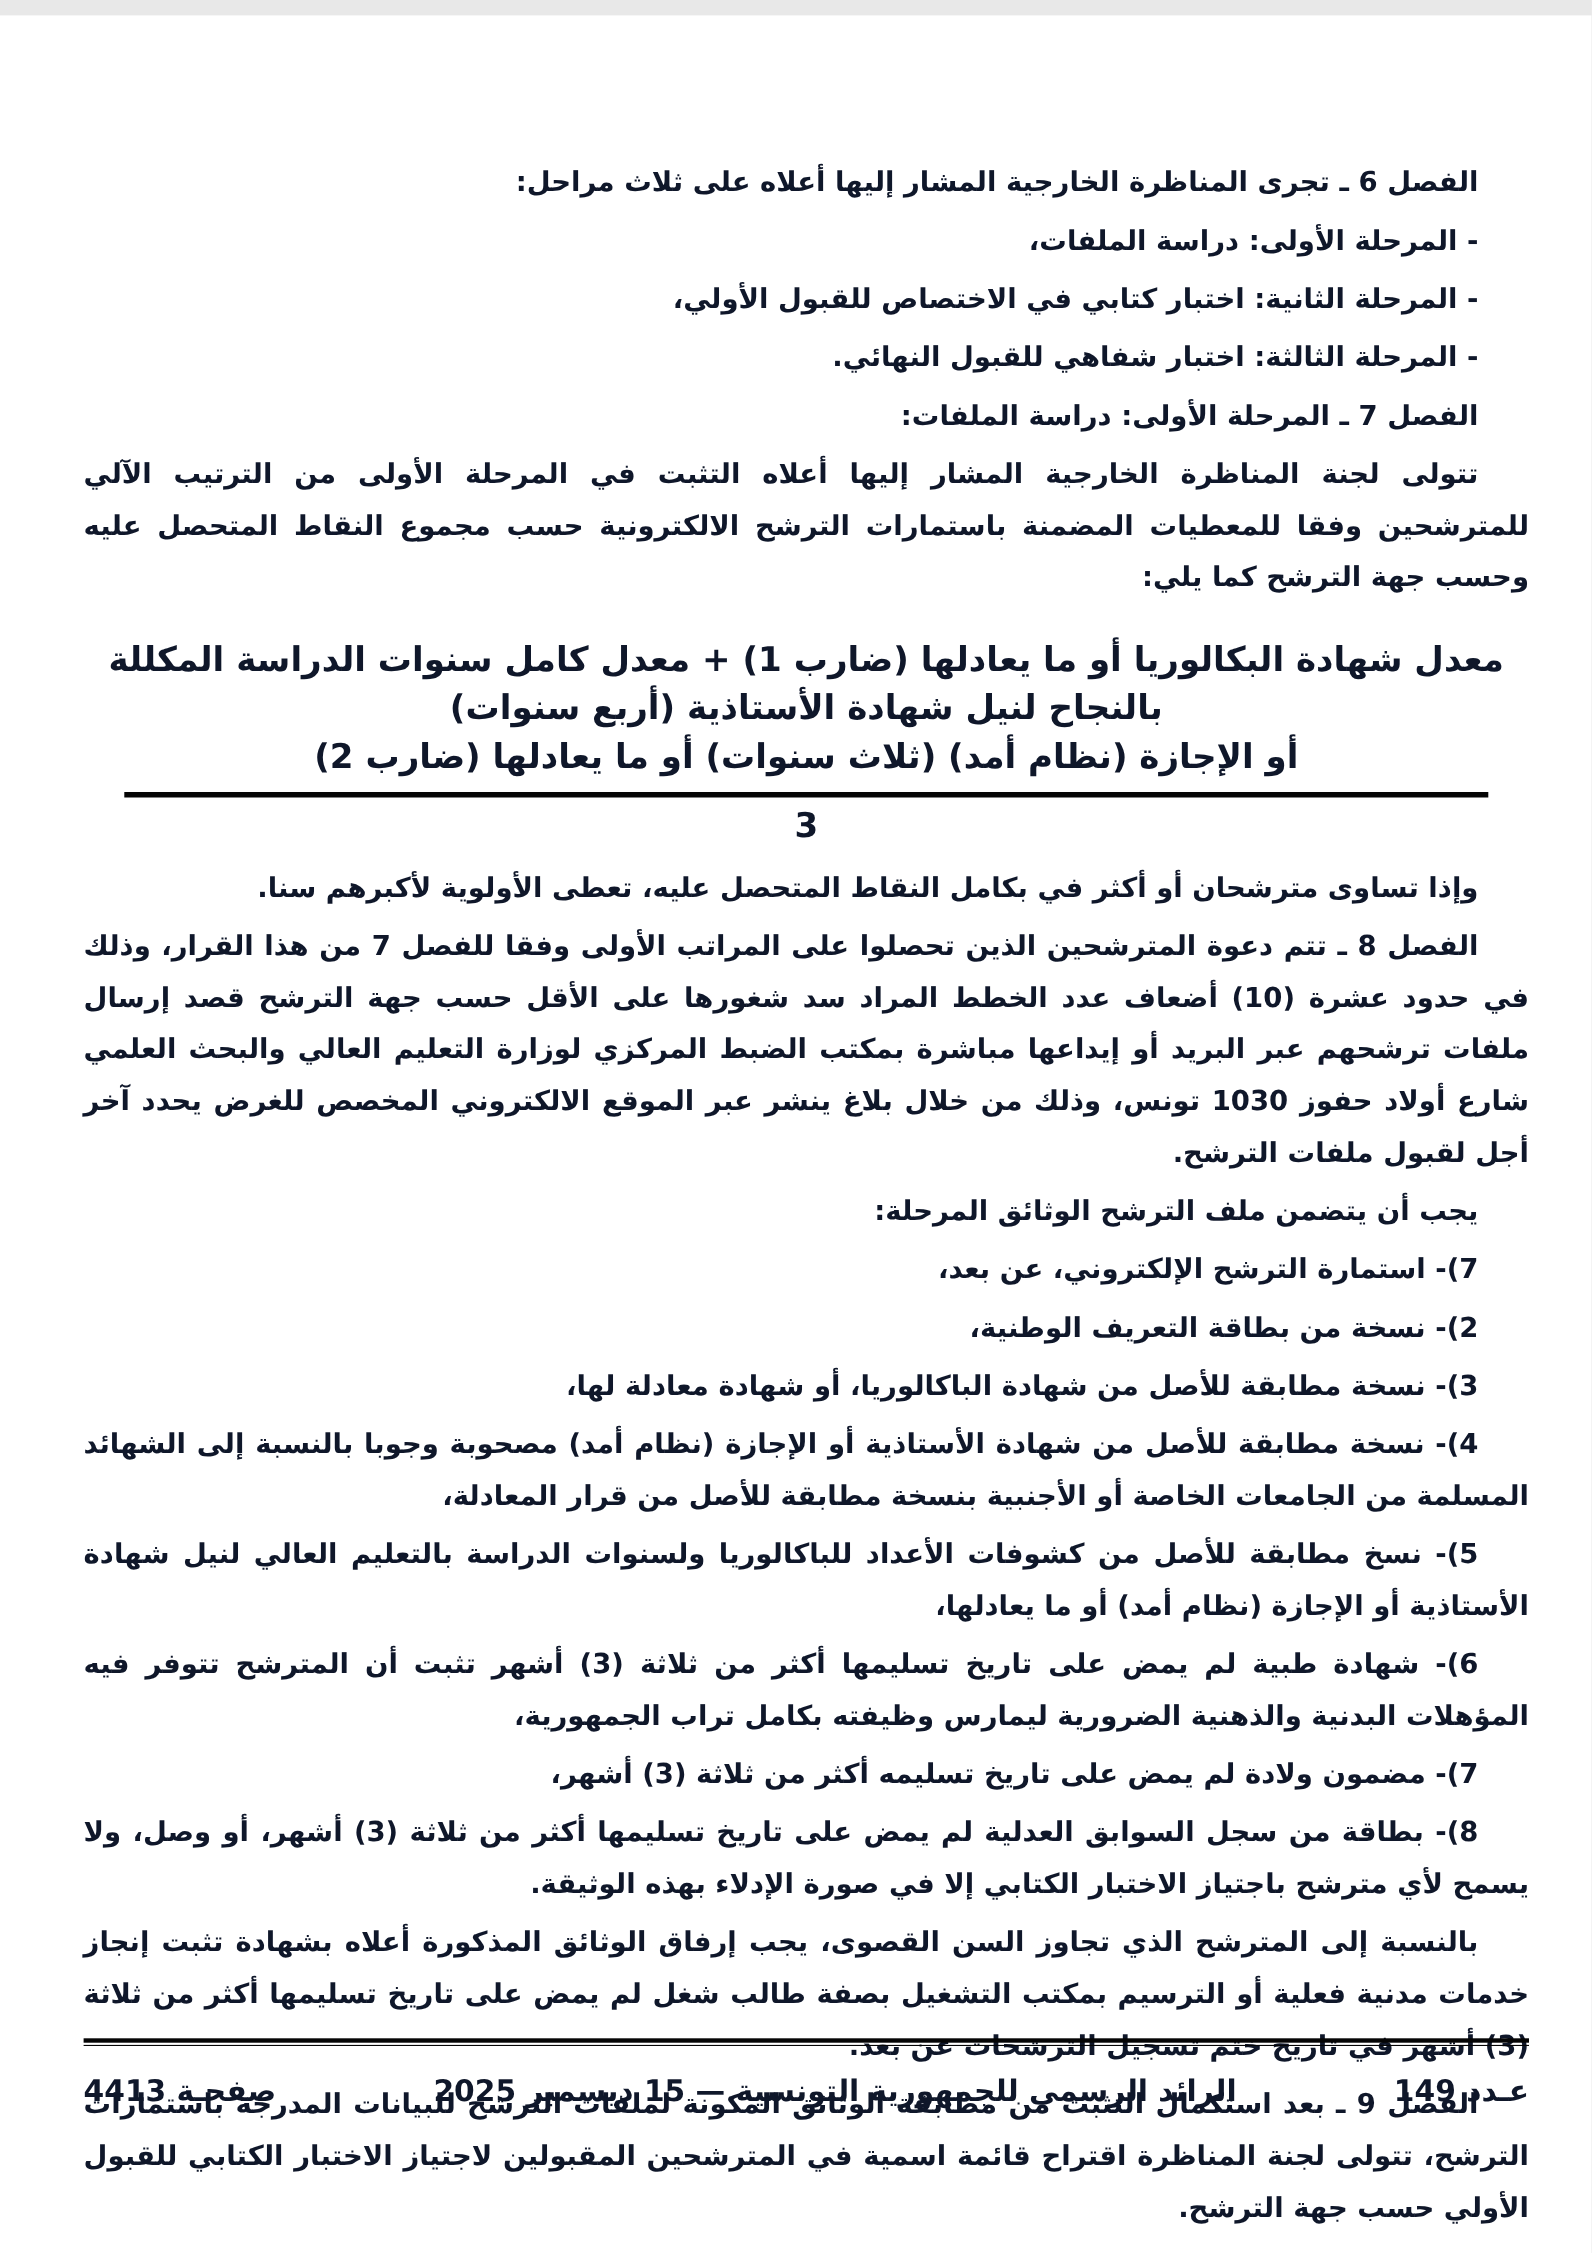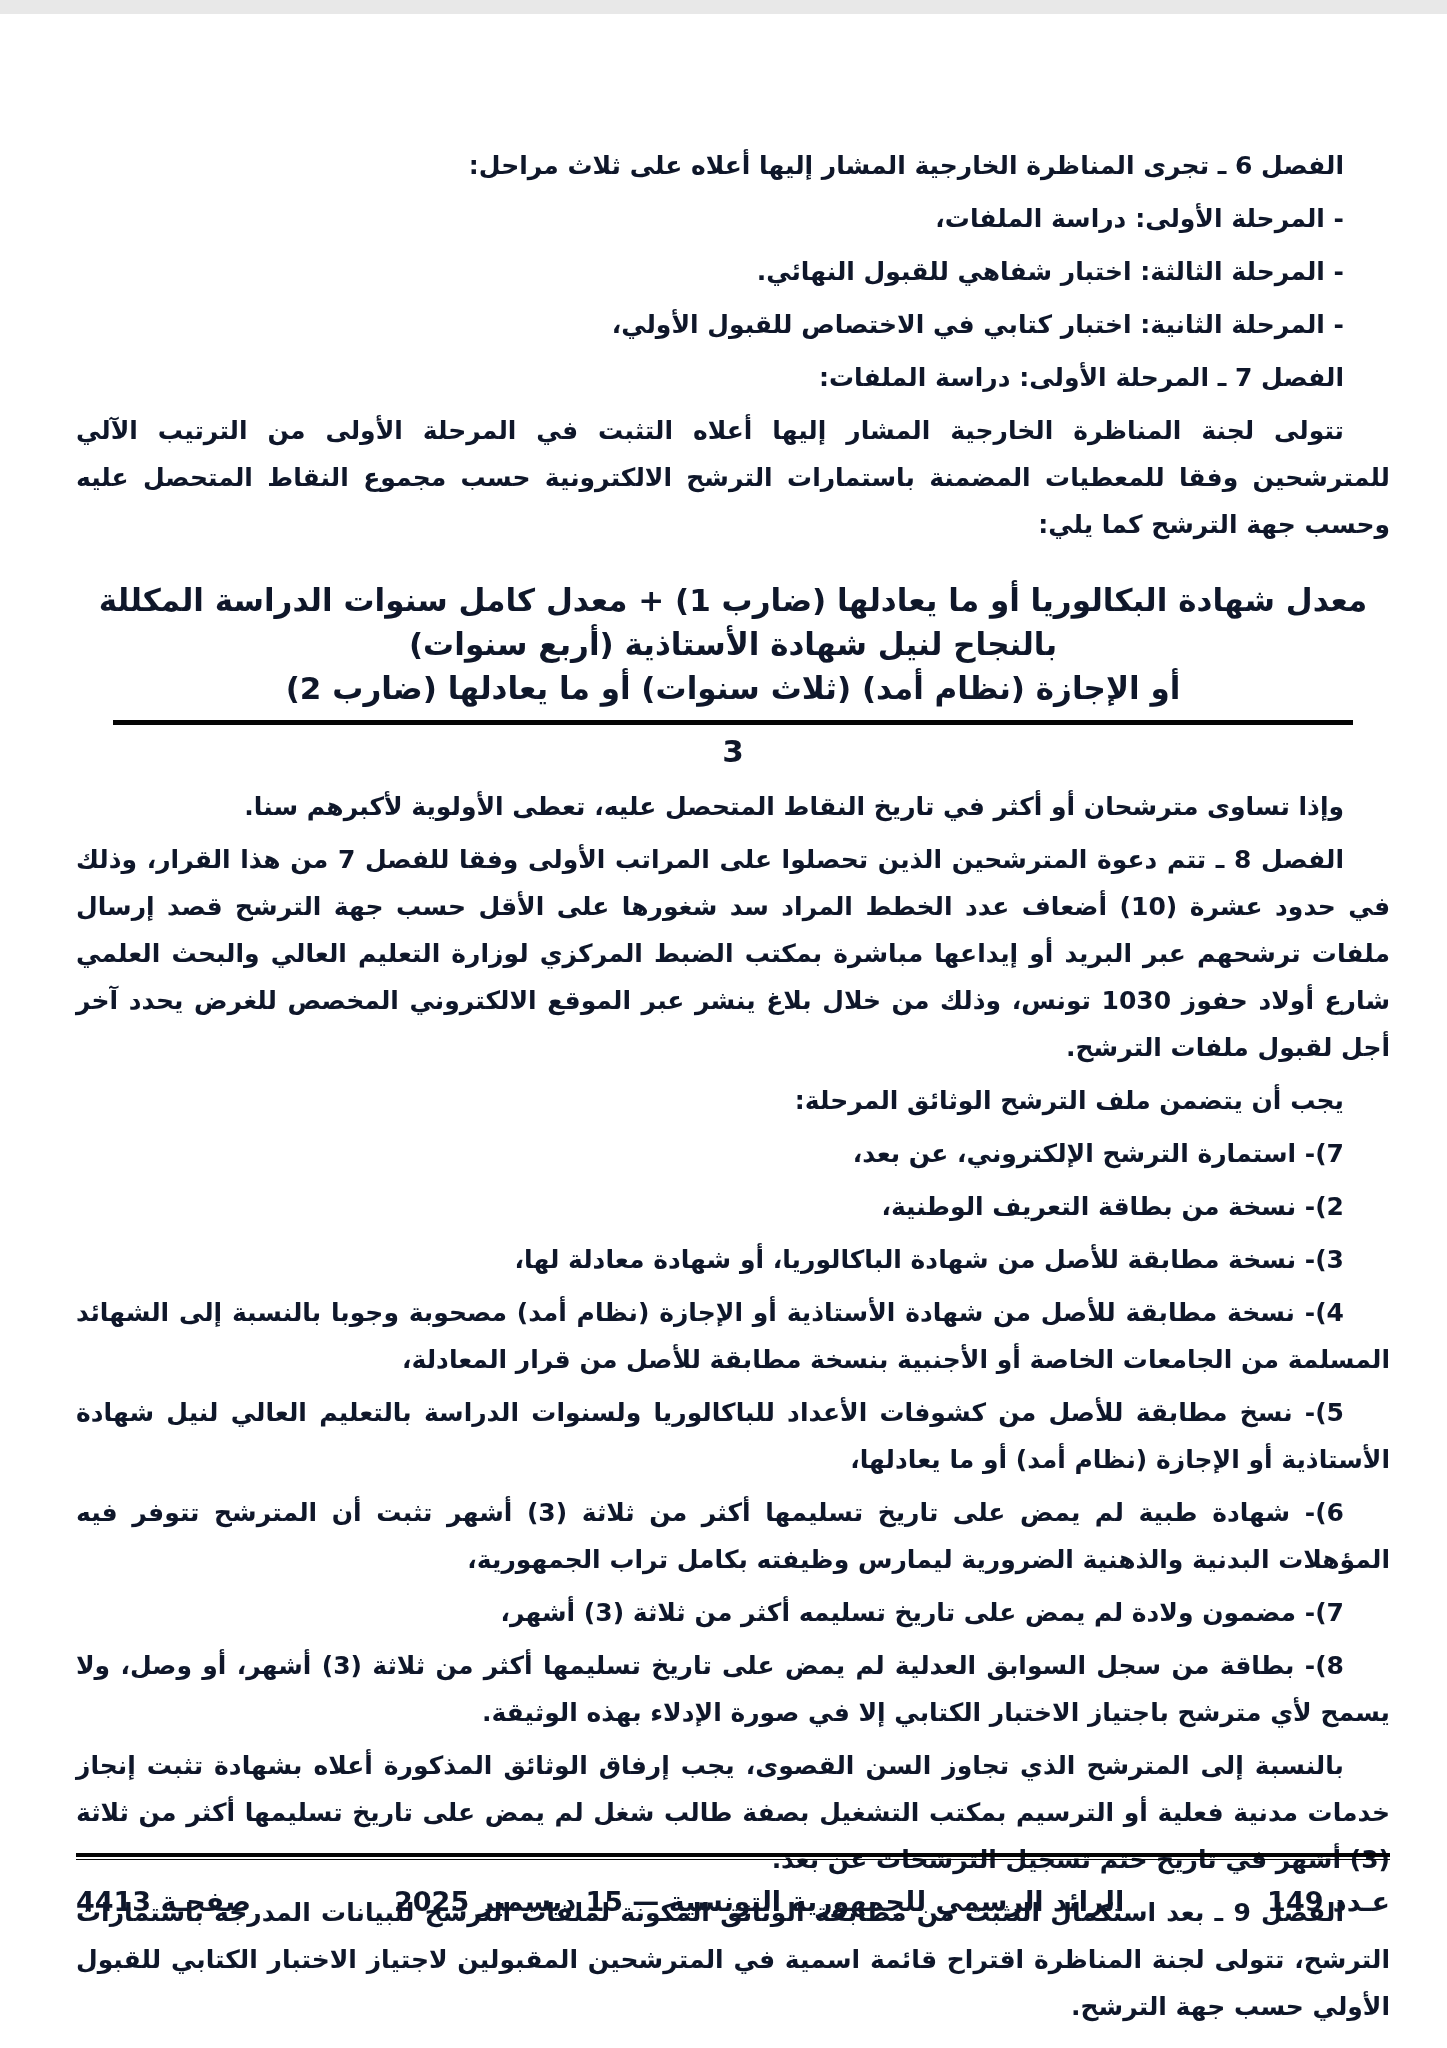--- a/index.html
+++ b/index.html
@@ -73,34 +73,34 @@
 </style>
 </head>
 <body>
 
 <div class="page">
 
   <div class="content">
 
     <p>الفصل 6 ـ تجرى المناظرة الخارجية المشار إليها أعلاه على ثلاث مراحل:</p>
     <p>- المرحلة الأولى: دراسة الملفات،</p>
+    <p>- المرحلة الثانية: اختبار كتابي في الاختصاص للقبول الأولي،</p>
     <p>- المرحلة الثالثة: اختبار شفاهي للقبول النهائي.</p>
-    <p>- المرحلة الثانية: اختبار كتابي في الاختصاص للقبول الأولي،</p>
 
     <p>الفصل 7 ـ المرحلة الأولى: دراسة الملفات:</p>
     <p>تتولى لجنة المناظرة الخارجية المشار إليها أعلاه التثبت في المرحلة الأولى من الترتيب الآلي للمترشحين وفقا للمعطيات المضمنة باستمارات الترشح الالكترونية حسب مجموع النقاط المتحصل عليه وحسب جهة الترشح كما يلي:</p>
 
     <div class="formula">
       <p class="num-line">معدل شهادة البكالوريا أو ما يعادلها (ضارب 1) + معدل كامل سنوات الدراسة المكللة بالنجاح لنيل شهادة الأستاذية (أربع سنوات)</p>
       <p class="num-line">أو الإجازة (نظام أمد) (ثلاث سنوات) أو ما يعادلها (ضارب 2)</p>
       <div class="frac-bar"></div>
       <div class="denominator">3</div>
     </div>
 
-    <p>وإذا تساوى مترشحان أو أكثر في تاريخ النقاط المتحصل عليه، تعطى الأولوية لأكبرهم سنا.</p>
+    <p>وإذا تساوى مترشحان أو أكثر في بكامل النقاط المتحصل عليه، تعطى الأولوية لأكبرهم سنا.</p>
 
     <p>الفصل 8 ـ تتم دعوة المترشحين الذين تحصلوا على المراتب الأولى وفقا للفصل 7 من هذا القرار، وذلك في حدود عشرة (10) أضعاف عدد الخطط المراد سد شغورها على الأقل حسب جهة الترشح قصد إرسال ملفات ترشحهم عبر البريد أو إيداعها مباشرة بمكتب الضبط المركزي لوزارة التعليم العالي والبحث العلمي شارع أولاد حفوز 1030 تونس، وذلك من خلال بلاغ ينشر عبر الموقع الالكتروني المخصص للغرض يحدد آخر أجل لقبول ملفات الترشح.</p>
 
     <p>يجب أن يتضمن ملف الترشح الوثائق المرحلة:</p>
 
     <p>7)- استمارة الترشح الإلكتروني، عن بعد،</p>
     <p>2)- نسخة من بطاقة التعريف الوطنية،</p>
     <p>3)- نسخة مطابقة للأصل من شهادة الباكالوريا، أو شهادة معادلة لها،</p>
     <p>4)- نسخة مطابقة للأصل من شهادة الأستاذية أو الإجازة (نظام أمد) مصحوبة وجوبا بالنسبة إلى الشهائد المسلمة من الجامعات الخاصة أو الأجنبية بنسخة مطابقة للأصل من قرار المعادلة،</p>
     <p>5)- نسخ مطابقة للأصل من كشوفات الأعداد للباكالوريا ولسنوات الدراسة بالتعليم العالي لنيل شهادة الأستاذية أو الإجازة (نظام أمد) أو ما يعادلها،</p>

